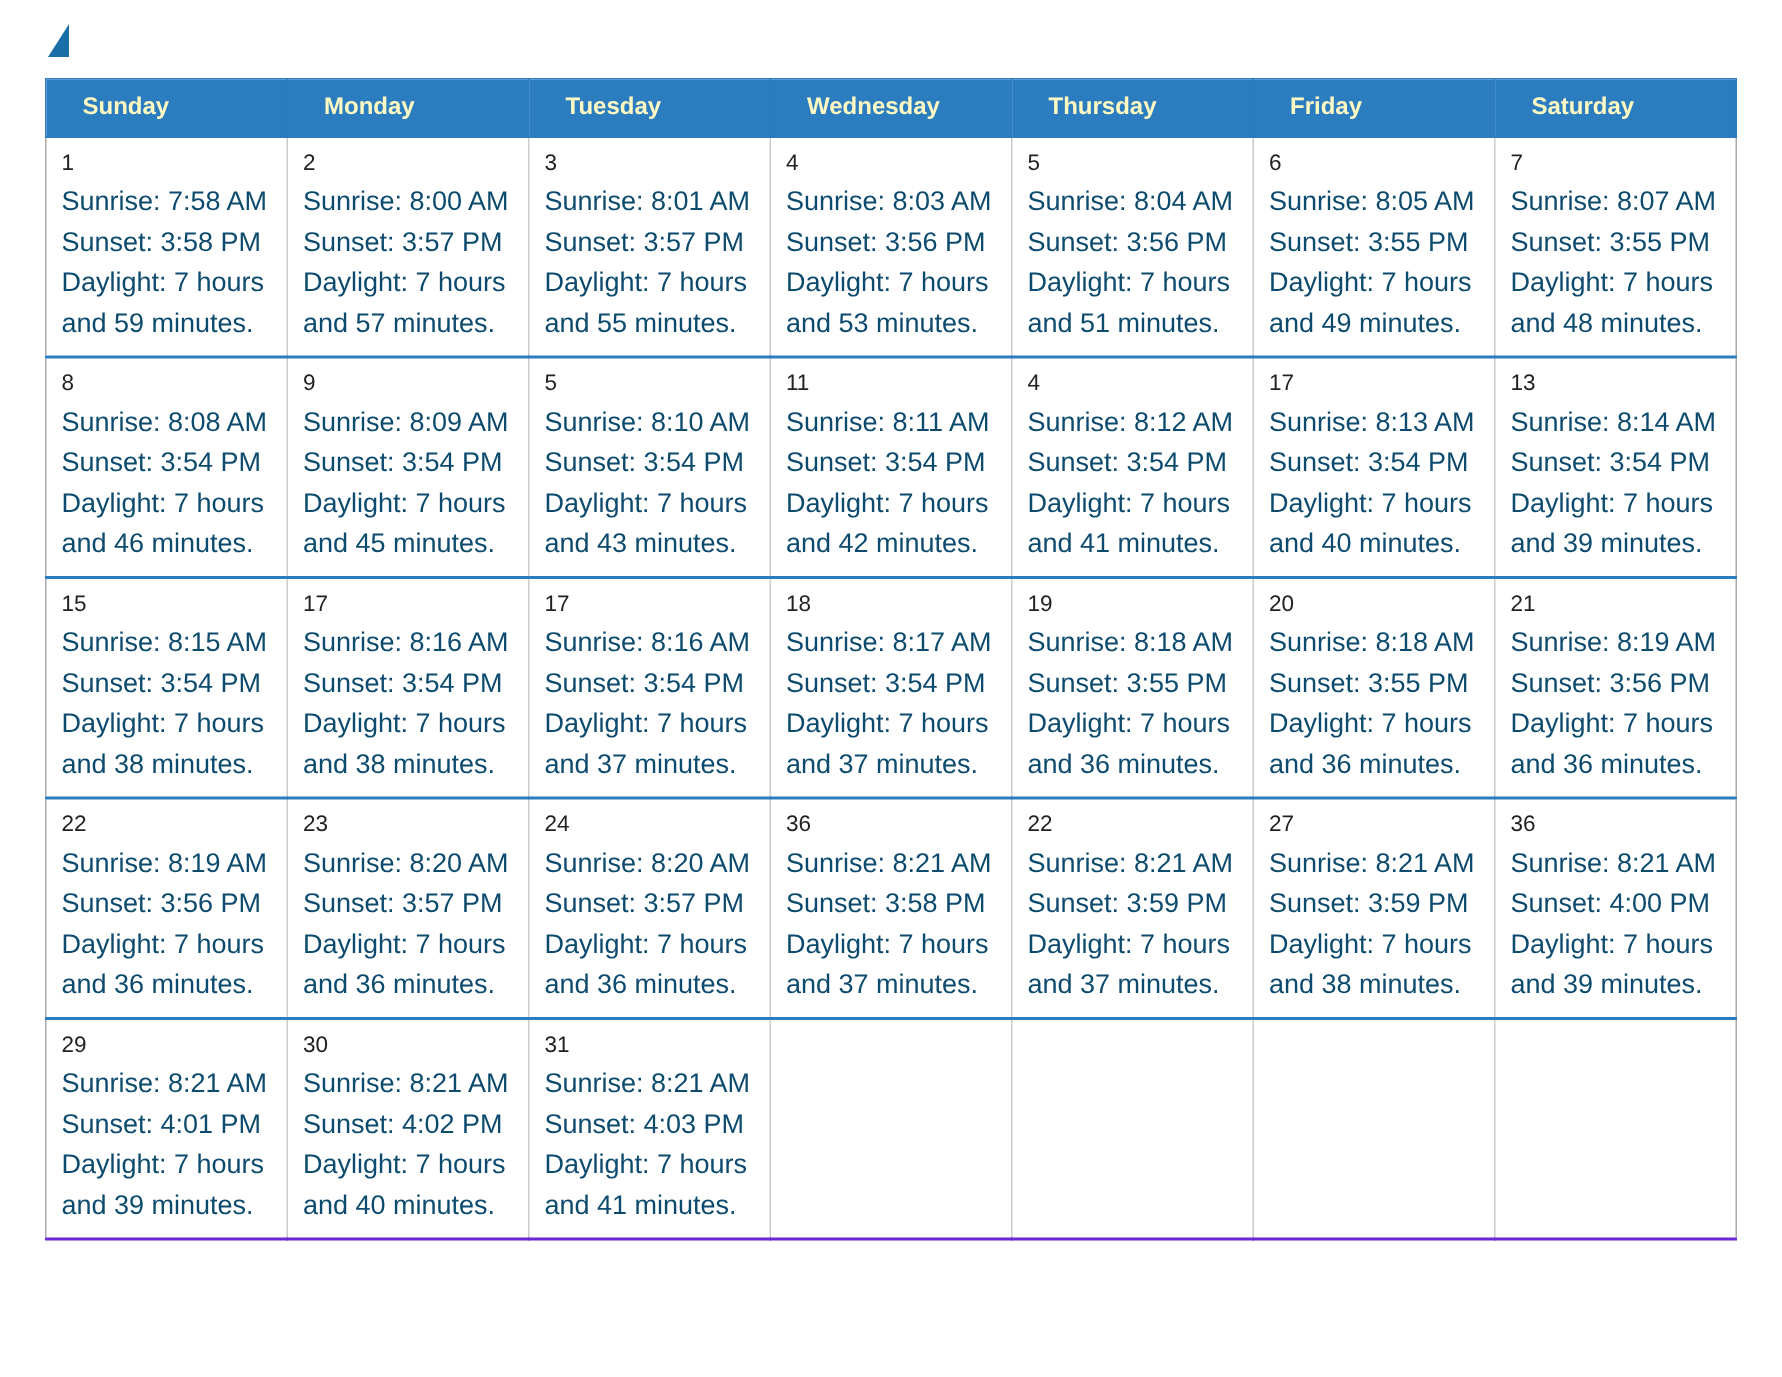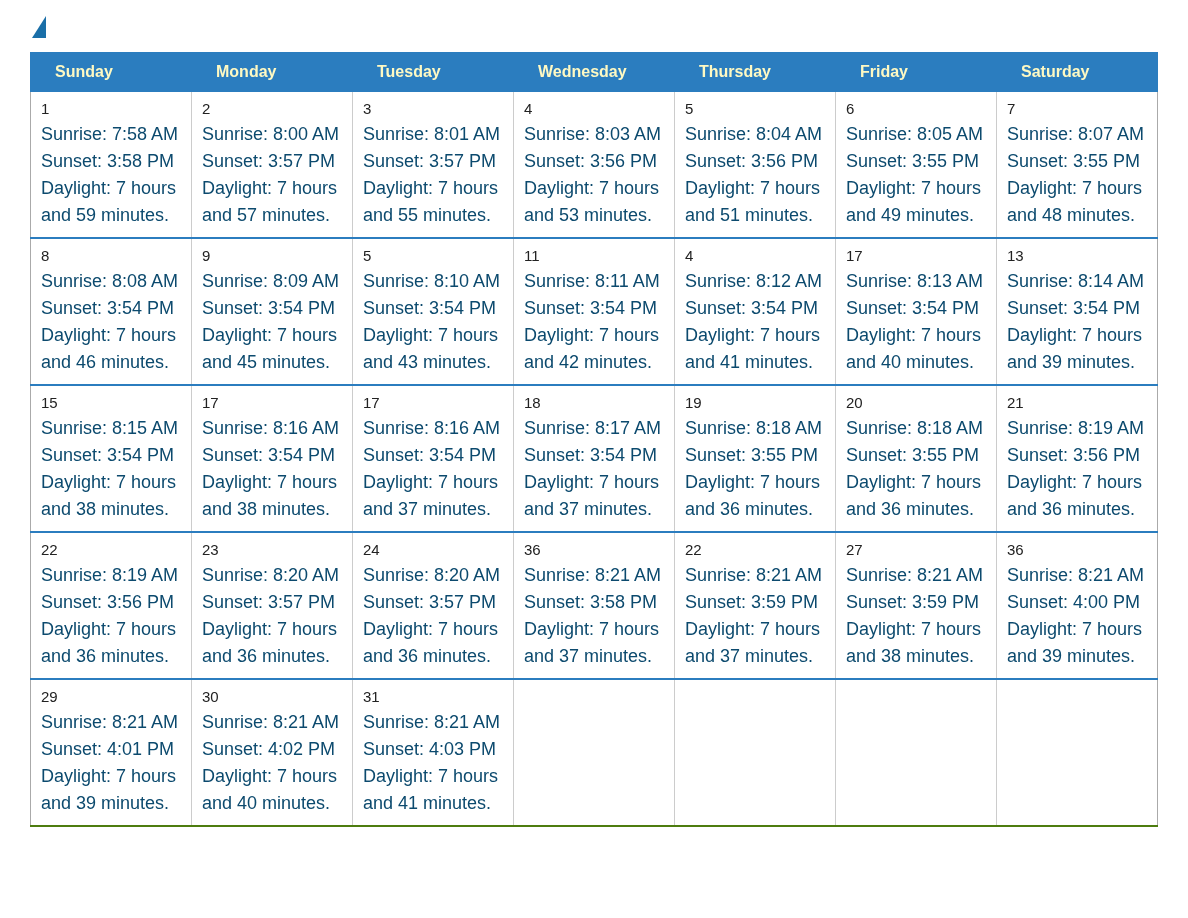--- a/index.html
+++ b/index.html
@@ -97,21 +97,21 @@
     }
     .day-detail {
       font-size: 18px;
       line-height: 1.5;
       color: #0c4a6e;
     }
     .empty-cell {
       background: #fff;
     }
     tbody tr:last-child {
-      border-bottom: 2px solid #4d7c0f;
+      border-bottom: 2px solid #6d28d9;
     }
   </style>
 </head>
 <body>
 
 <div class="header">
   <div class="logo">
     <div class="logo-top">
       <span class="logo-general"></span>
       <div class="logo-triangle"></div>

